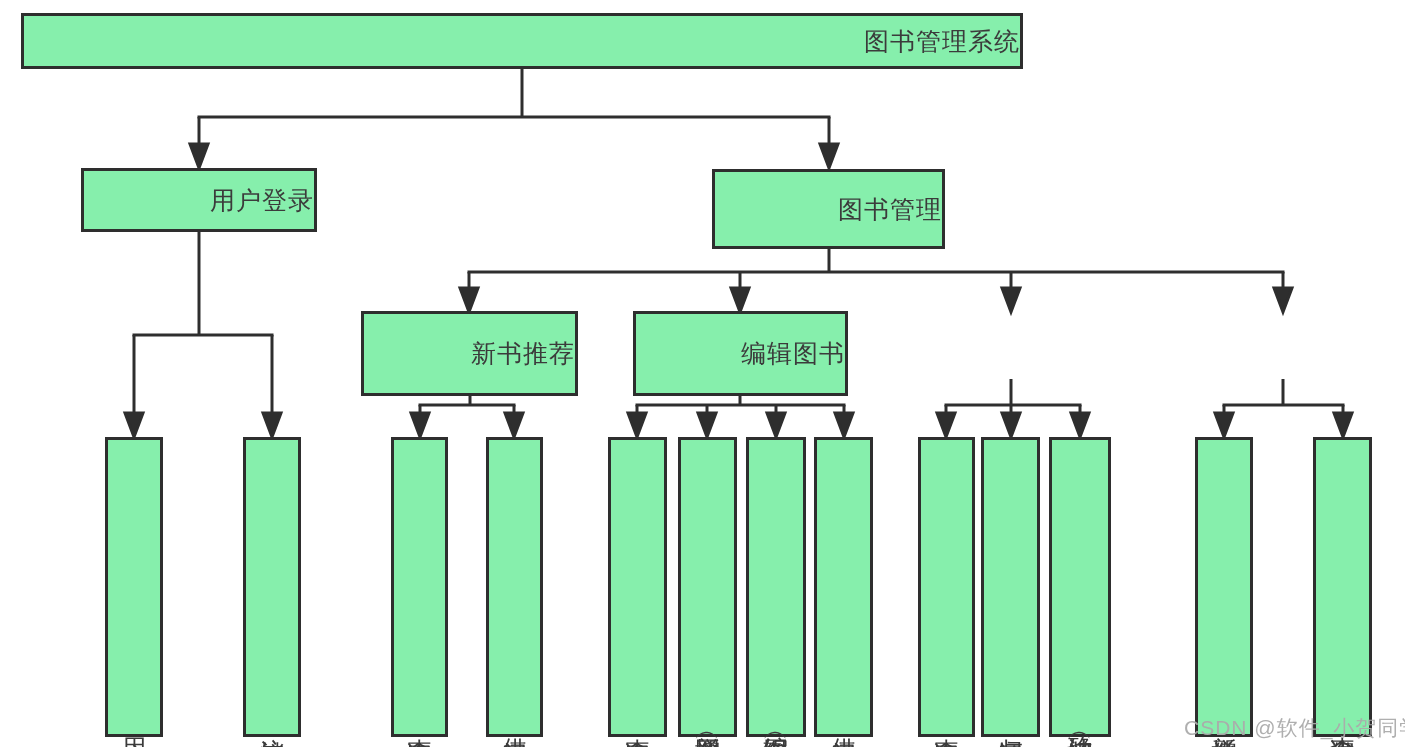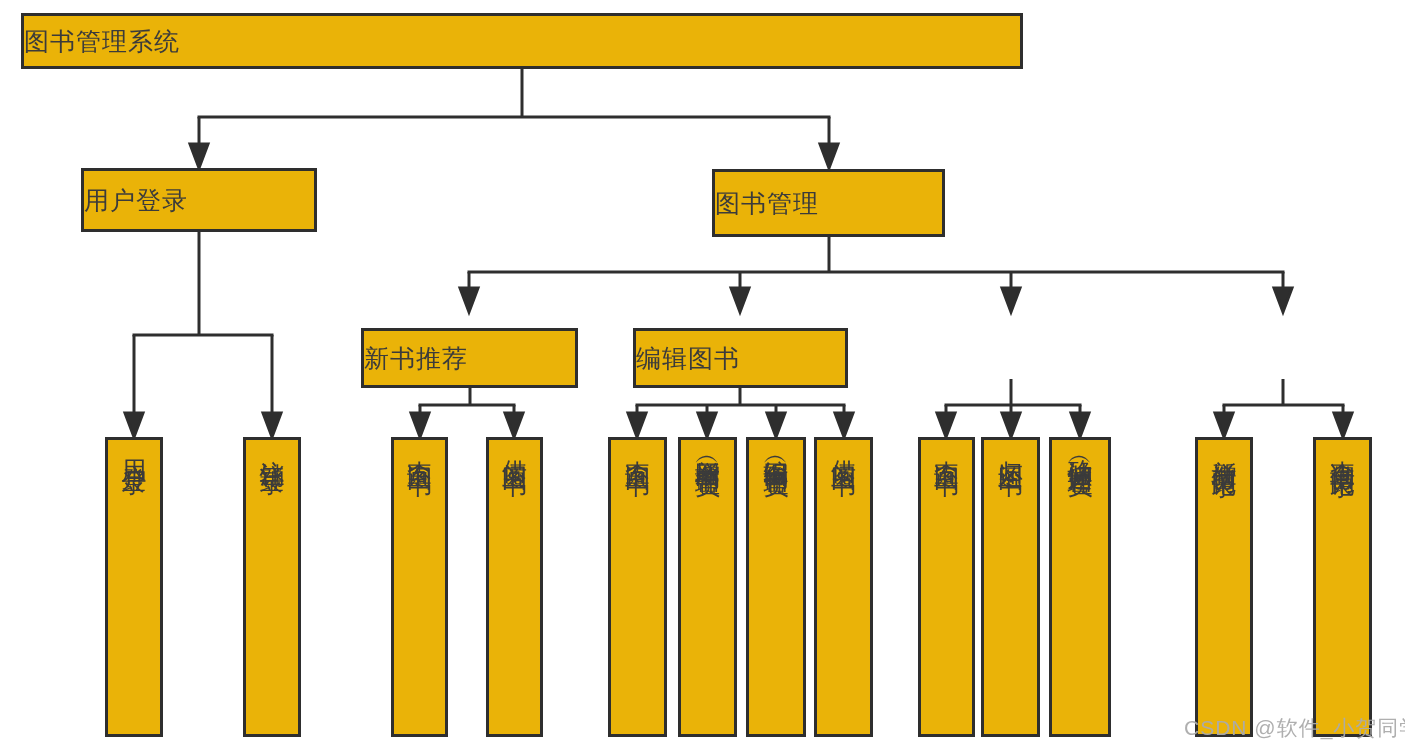--- a/index.html
+++ b/index.html
@@ -7,34 +7,34 @@
     width: 1405px; height: 747px;
     background: #ffffff;
     font-family: "Liberation Sans", "DejaVu Sans", sans-serif;
     position: relative;
     overflow: hidden;
   }
   .stage { position: absolute; left: 0; top: 0; width: 1405px; height: 747px; }
   svg.connectors { position: absolute; left: 0; top: 0; z-index: 1; }
   .box {
     position: absolute;
-    background: #eab308;
+    background: #86efac;
     border: 3px solid #2e2e2e;
     box-sizing: border-box;
     display: flex;
     align-items: center;
-    justify-content: flex-start;
+    justify-content: flex-end;
     color: #3b3b3b;
     z-index: 2;
   }
   .h-label { font-size: 25px; letter-spacing: 1px; white-space: nowrap; }
   .root-box   { left: 21px;  top: 13px;  width: 1002px; height: 56px; }
   .l2-box-a   { left: 81px;  top: 168px; width: 236px;  height: 64px; }
-  .l2-box-b   { left: 712px; top: 169px; width: 233px;  height: 68px; }
-  .l3-box     { top: 328px; height: 60px; font-family: Liberation Serif, serif; }
+  .l2-box-b   { left: 712px; top: 169px; width: 233px;  height: 80px; }
+  .l3-box     { top: 311px; height: 85px; font-family: Liberation Serif, serif; }
   .l3-a { left: 361px;  width: 217px; }
   .l3-b { left: 633px;  width: 215px; }
   .l3-c { left: 902px;  width: 217px; }
   .l3-d { left: 1174px; width: 217px; }
   .leaf {
     top: 437px; height: 300px;
     writing-mode: vertical-lr;
     text-orientation: mixed;
     font-size: 25px;
     letter-spacing: 4px;

